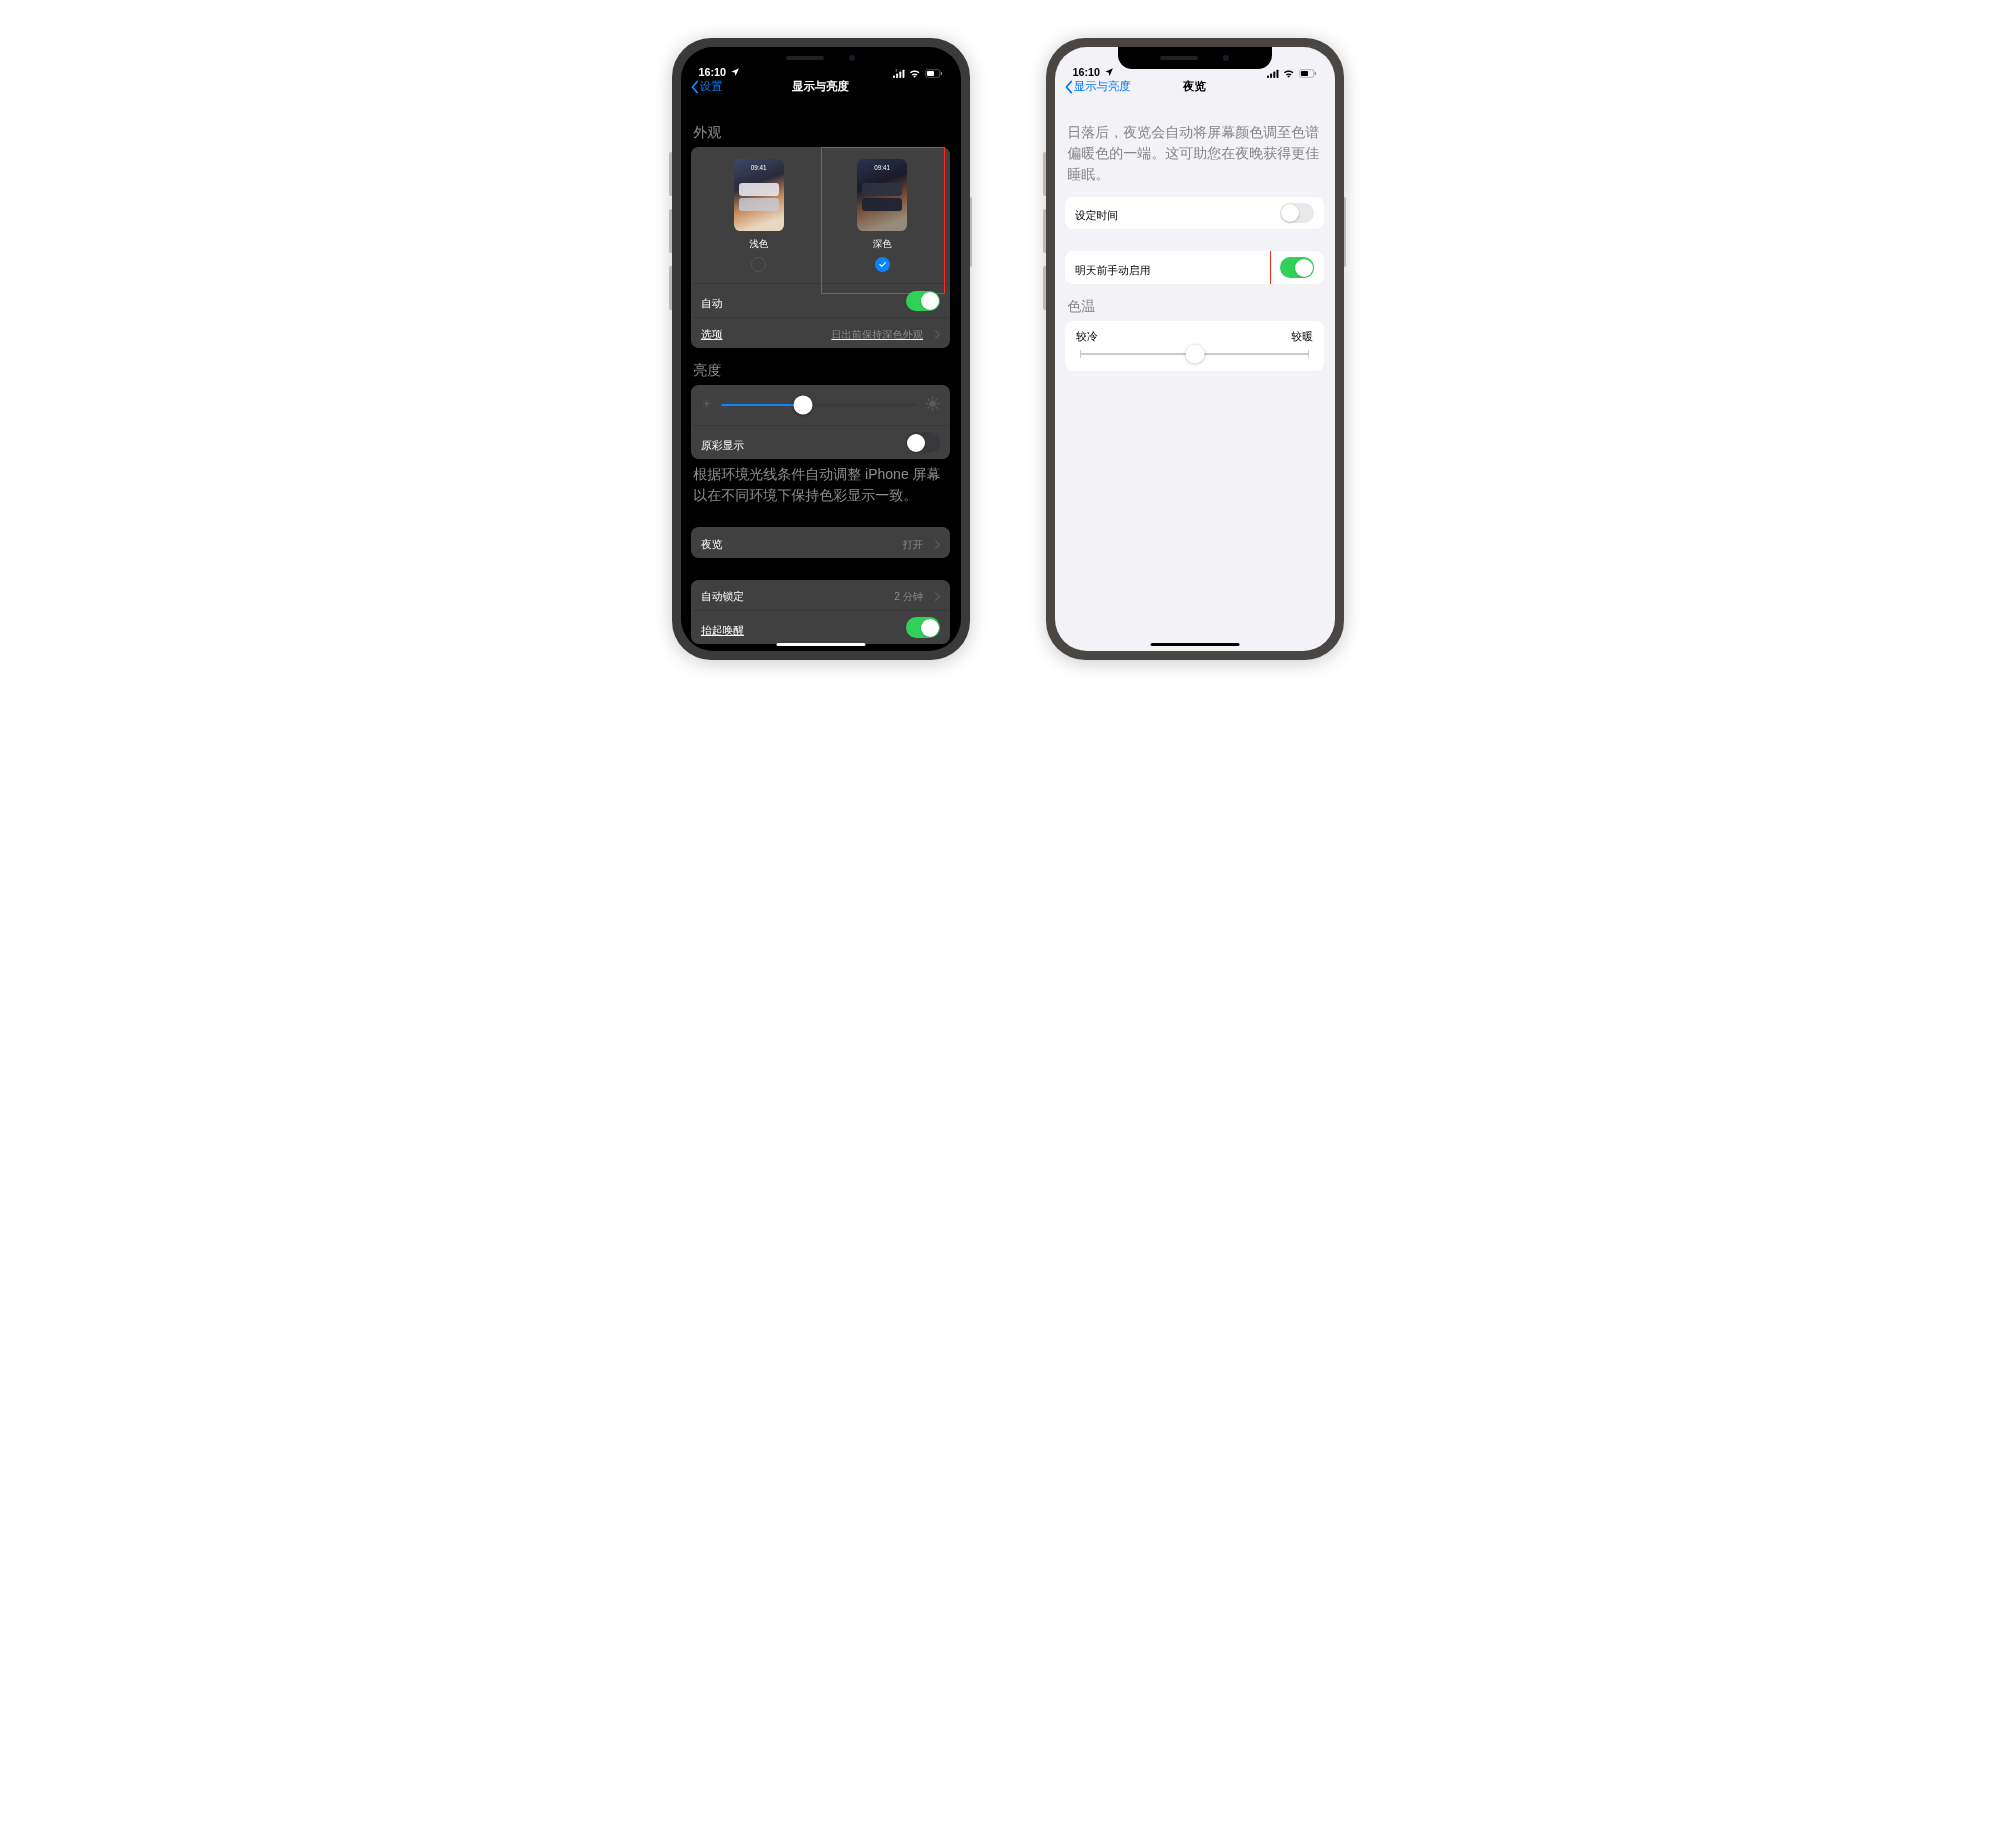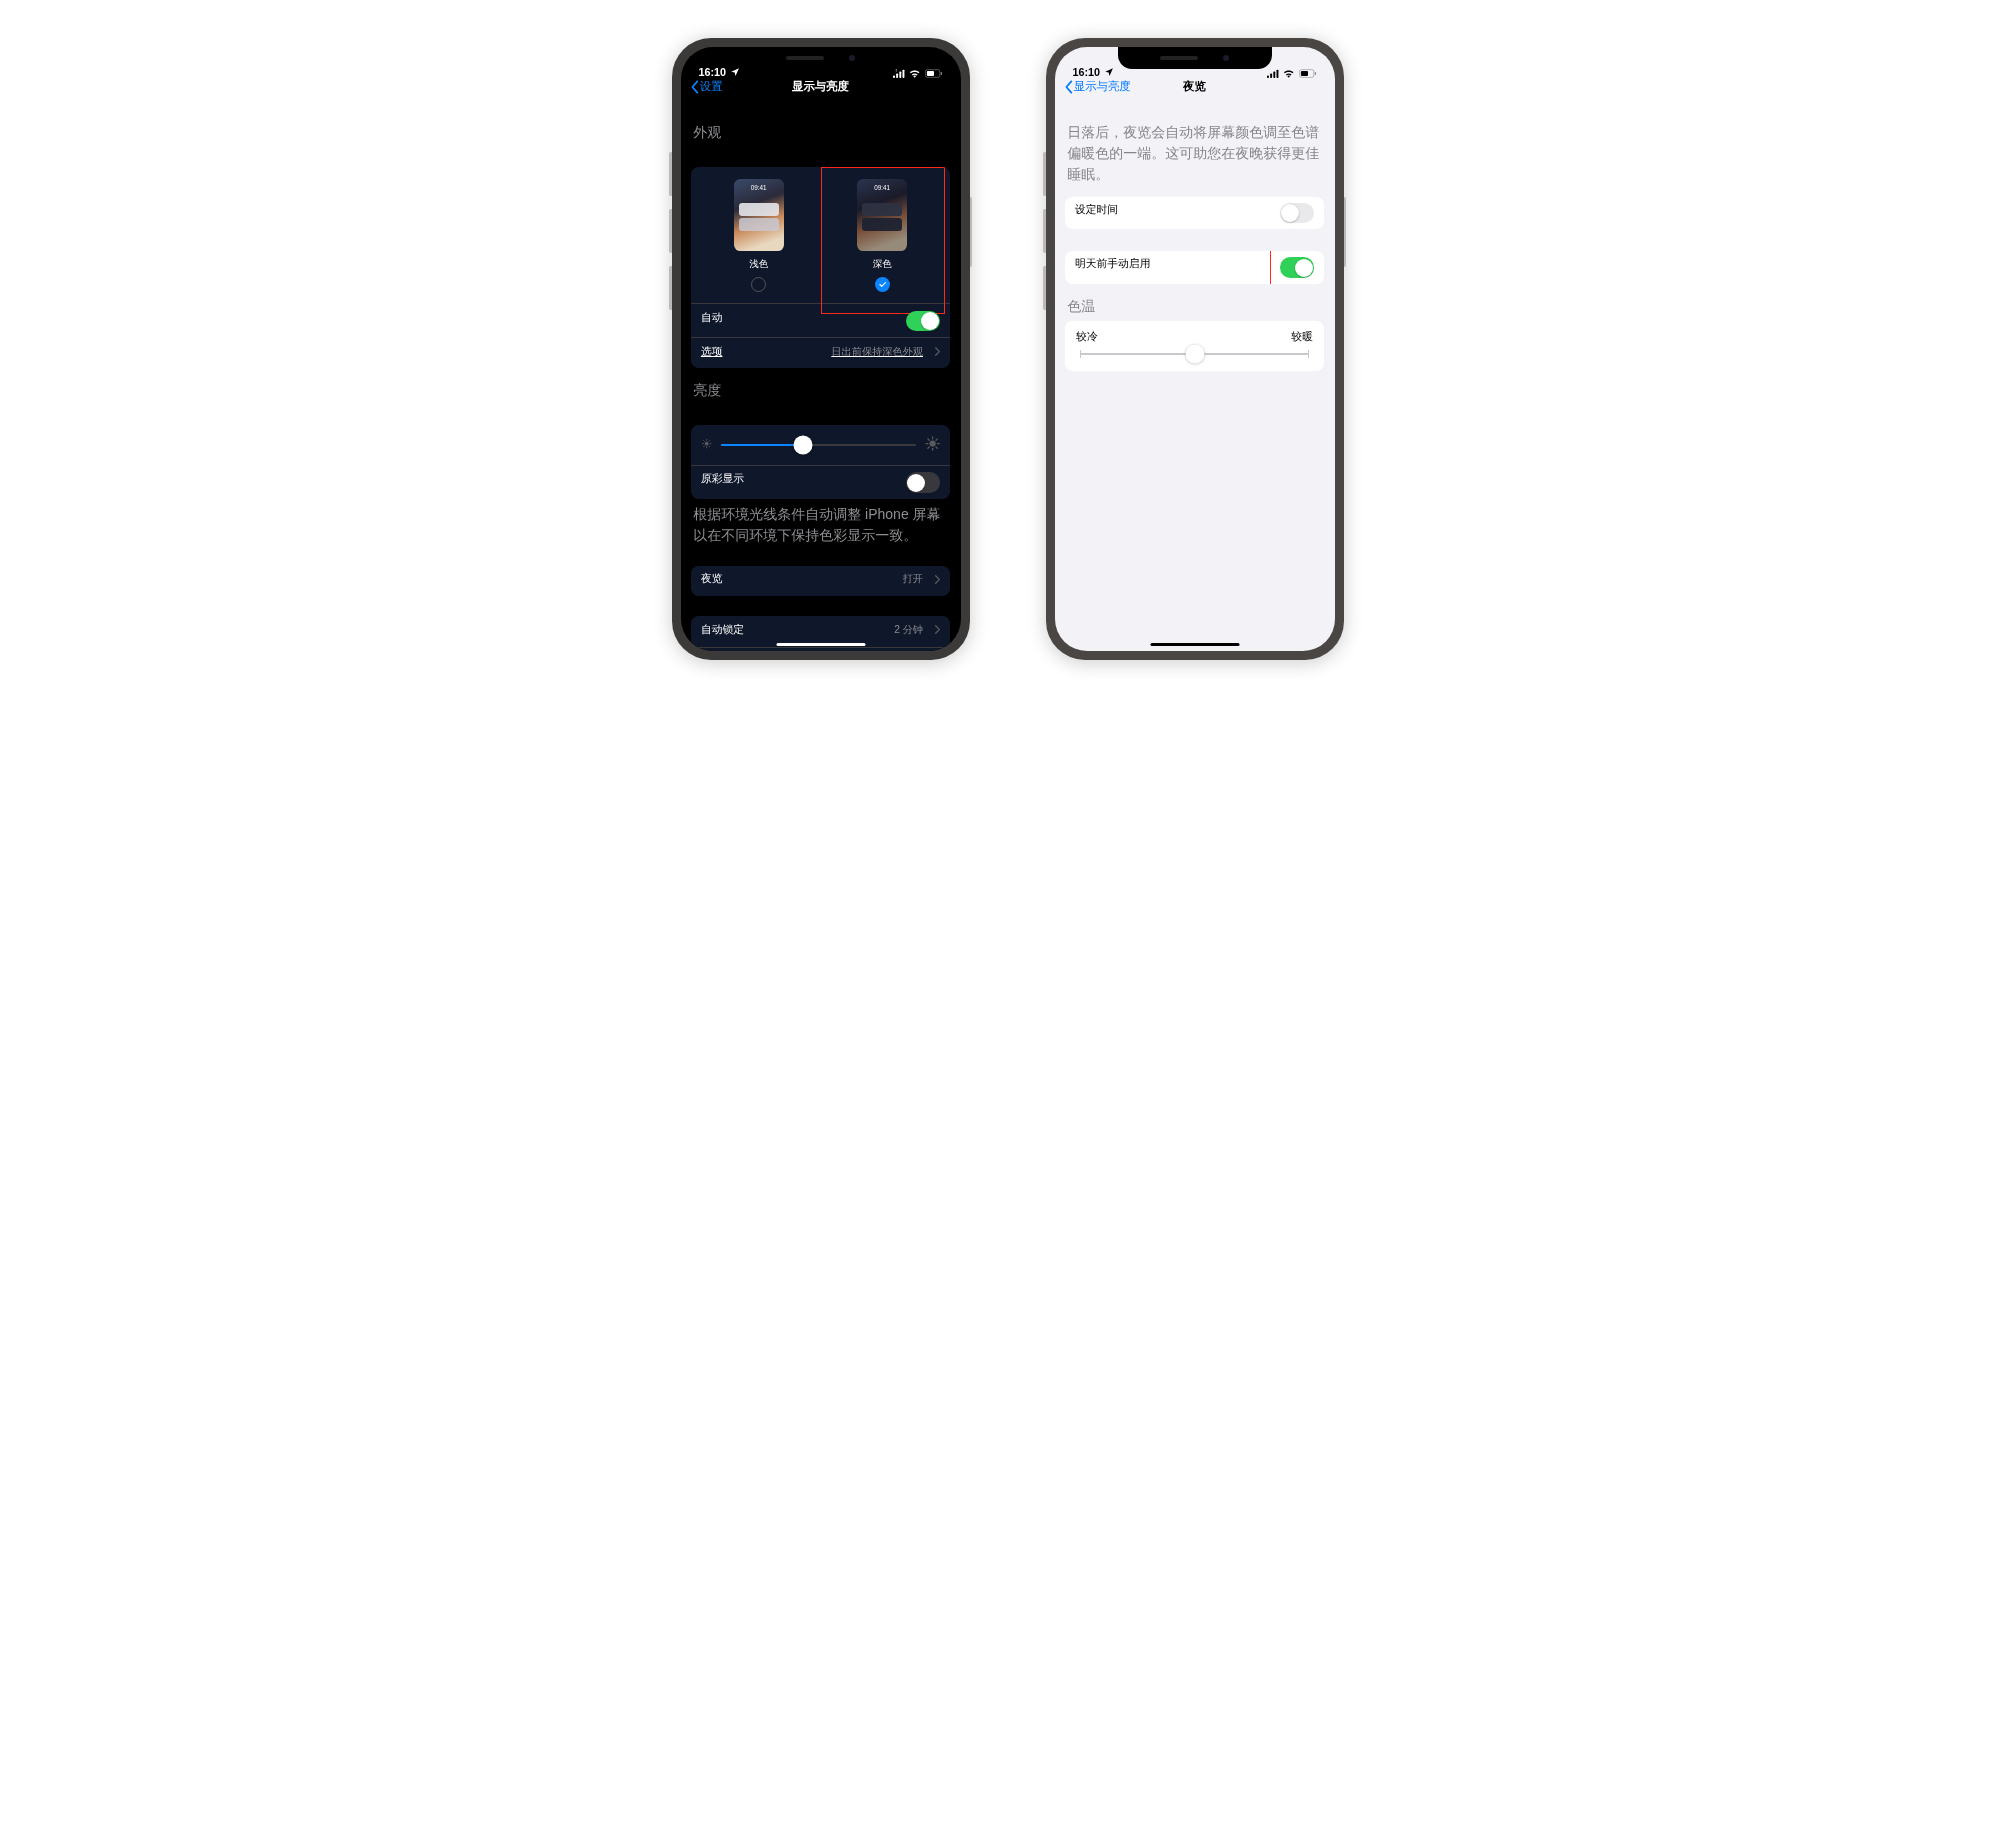--- a/index.html
+++ b/index.html
@@ -93,25 +93,25 @@
 
   .sect-footer {
     font-size:14px; line-height:1.5; padding:5.1px 2.5px 0;
   }
   .screen.dark  .sect-footer { color:#8e8e93; }
   .screen.light .sect-footer { color:#86868a; }
 
   .card {
     border-radius:7.6px; overflow:hidden;
   }
-  .screen.dark  .card { background:#0f172a;margin-top:20px; }
+  .screen.dark  .card { background:#404040; }
   .screen.light .card { background:#ffffff; }
 
   .row {
-    display:flex; align-items:flex-start; justify-content:space-between;
+    display:flex; align-items:flex-end; justify-content:space-between;
     min-height:30.5px; padding:6.3px 10.2px;
     font-size:10.8px;
   }
   .row + .row { border-top:0.3px solid;text-decoration:underline; }
   .screen.dark  .row + .row { border-color:#38383a; }
 
   .row .detail { color:#8e8e93; display:flex; align-items:center; gap:12px; font-size:10.2px; }
 
   .chev-right { color:#5a5a5e; }
 

